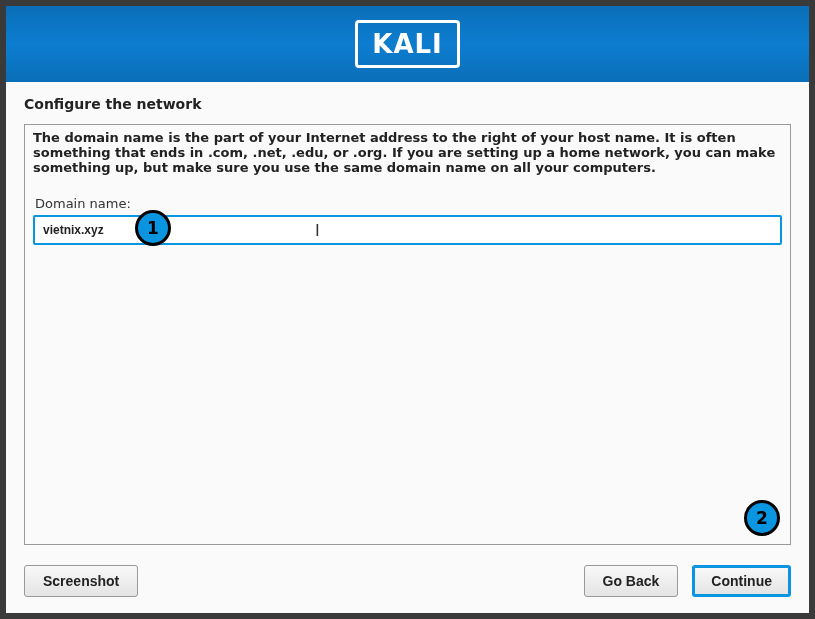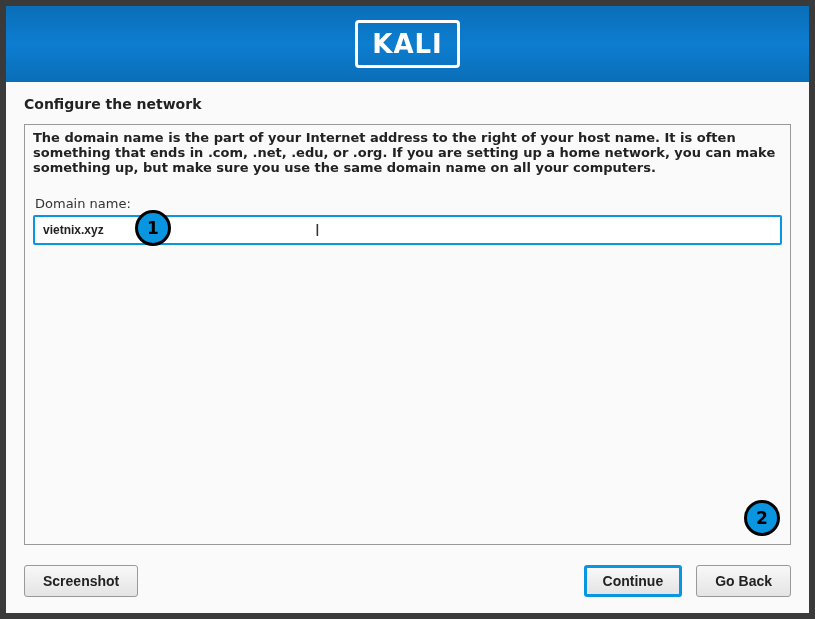--- a/index.html
+++ b/index.html
@@ -163,17 +163,17 @@
         <div class="annotation-badge badge-1">1</div>
         <span class="text-cursor">I</span>
       </div>
       <div class="annotation-badge badge-2">2</div>
     </div>
   </div>
 
   <div class="footer">
     <button class="btn">Screenshot</button>
     <div class="footer-right">
+      <button class="btn">Go Back</button>
       <button class="btn btn-primary">Continue</button>
-      <button class="btn">Go Back</button>
     </div>
   </div>
 </div>
 
 </body></html>

